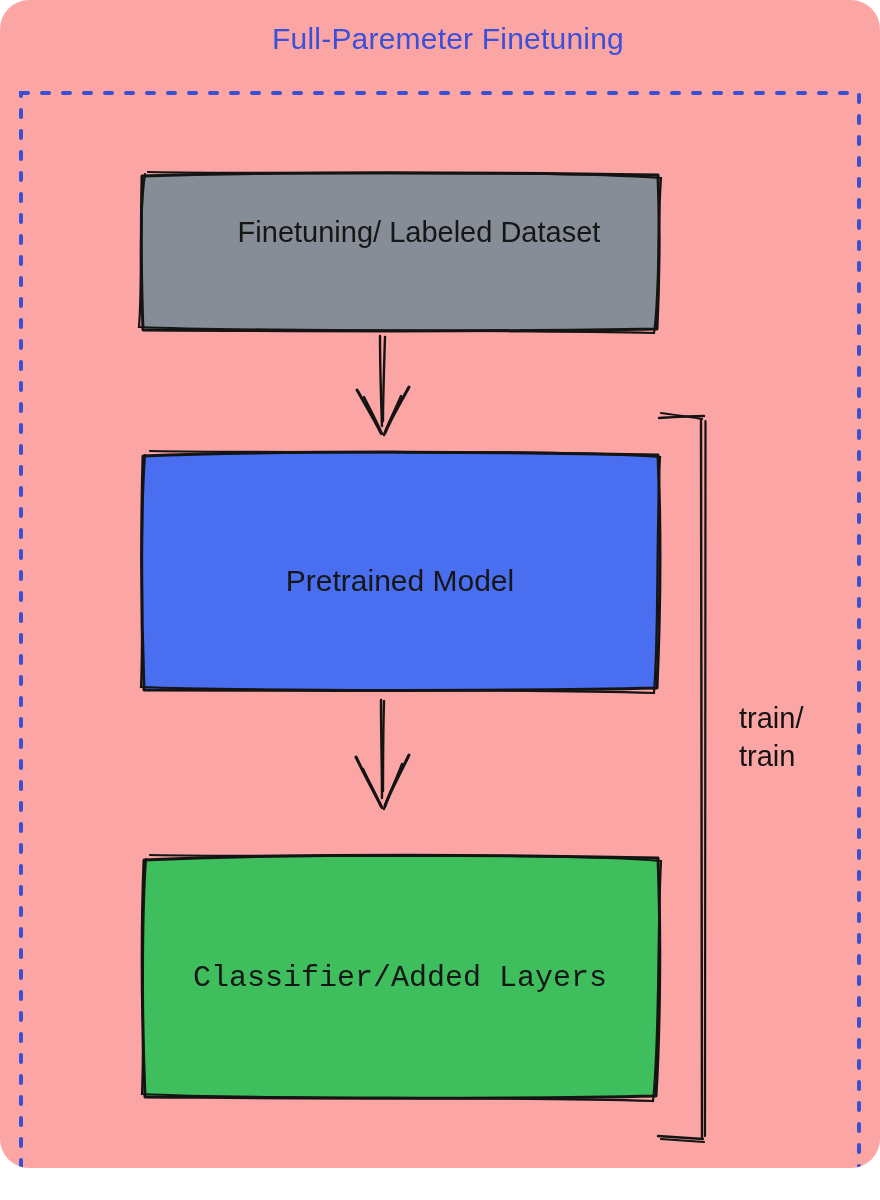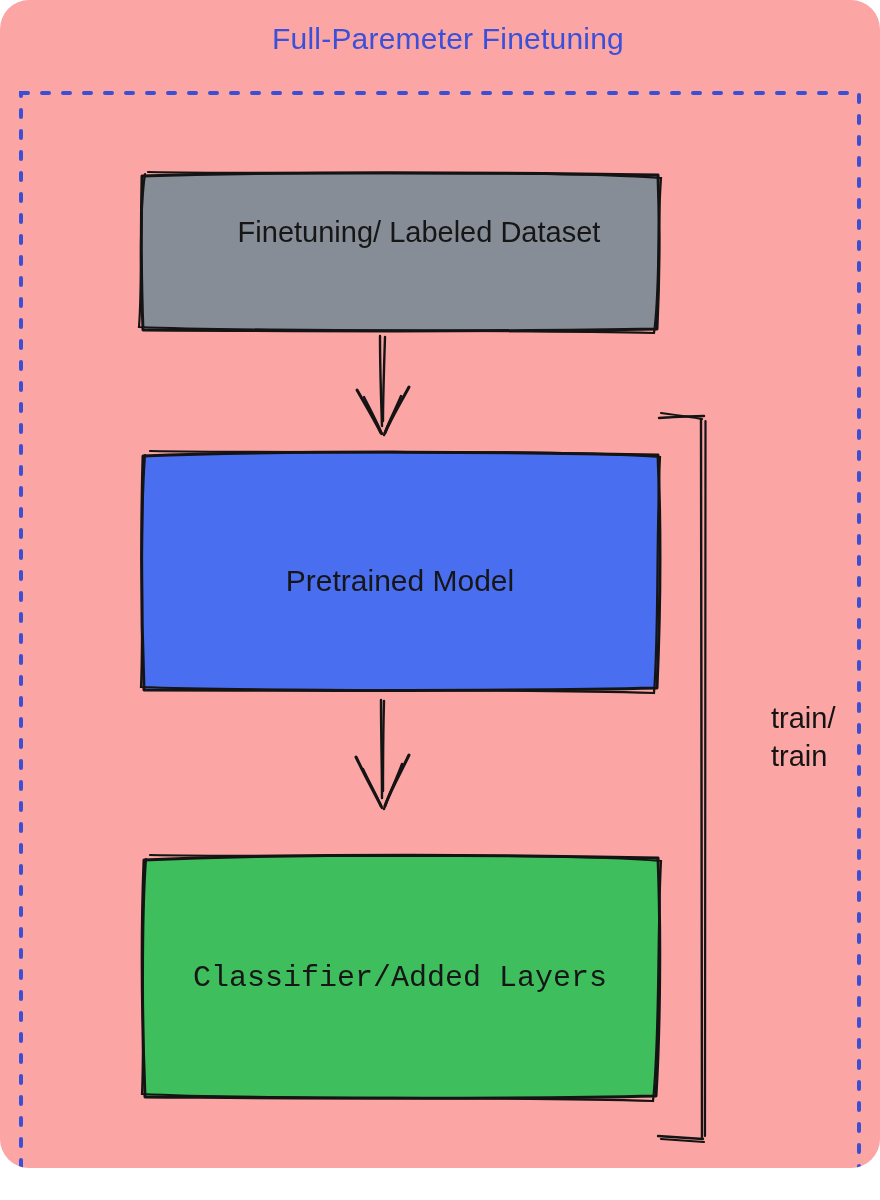--- a/index.html
+++ b/index.html
@@ -73,21 +73,21 @@
     font-family: Liberation Mono, monospace;
   }
   .bracket-label {
     position: absolute;
     left: 739px;
     top: 699px;
     color: #141414;
     font-size: 29px;
     line-height: 38px;
   }
-  .bracket-label span { display: block; margin-left: 32px; }
+  .bracket-label span { display: block; }
 </style>
 </head>
 <body>
 
 <div class="stage">
 
   <svg class="svg-layer" viewBox="0 0 880 1200" xmlns="http://www.w3.org/2000/svg">
 
     <rect x="21" y="93" width="838" height="1085" fill="none" stroke-width="4" stroke-dasharray="7 14" stroke-linecap="round" stroke="#3B4FD4"></rect>
 

